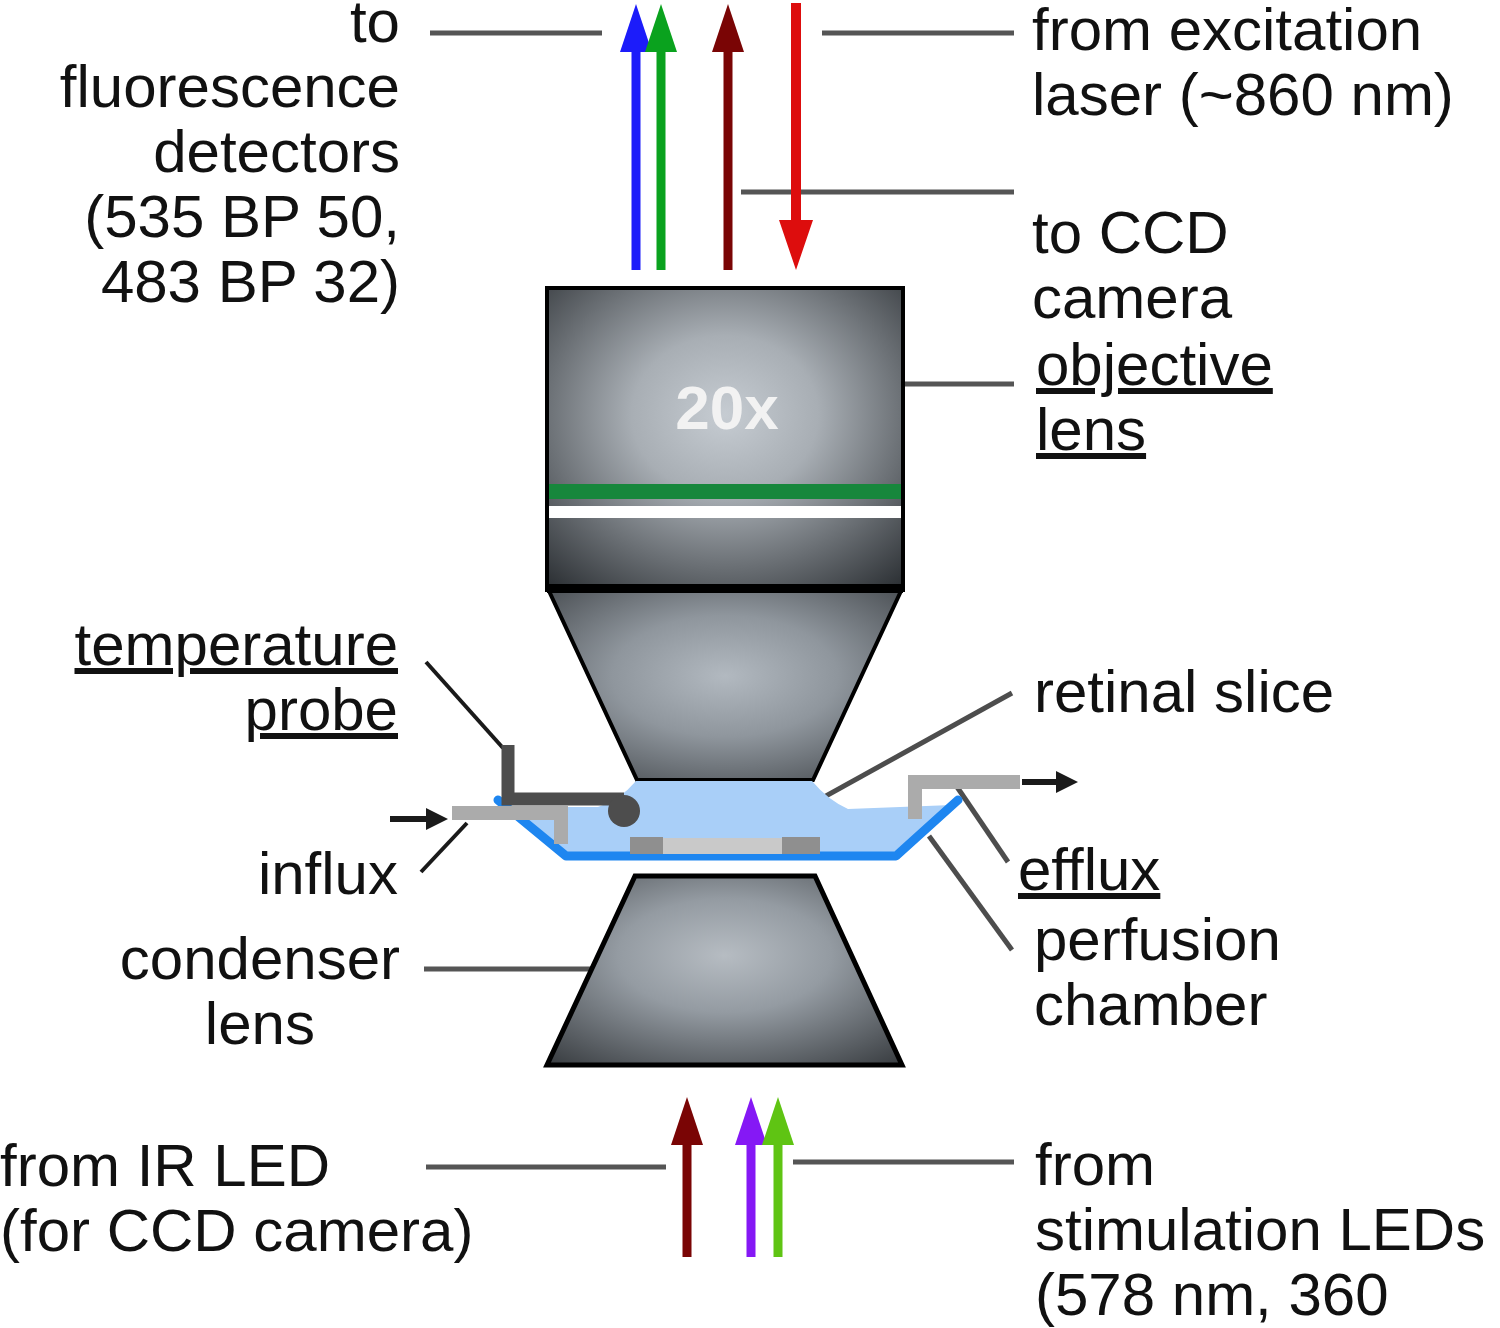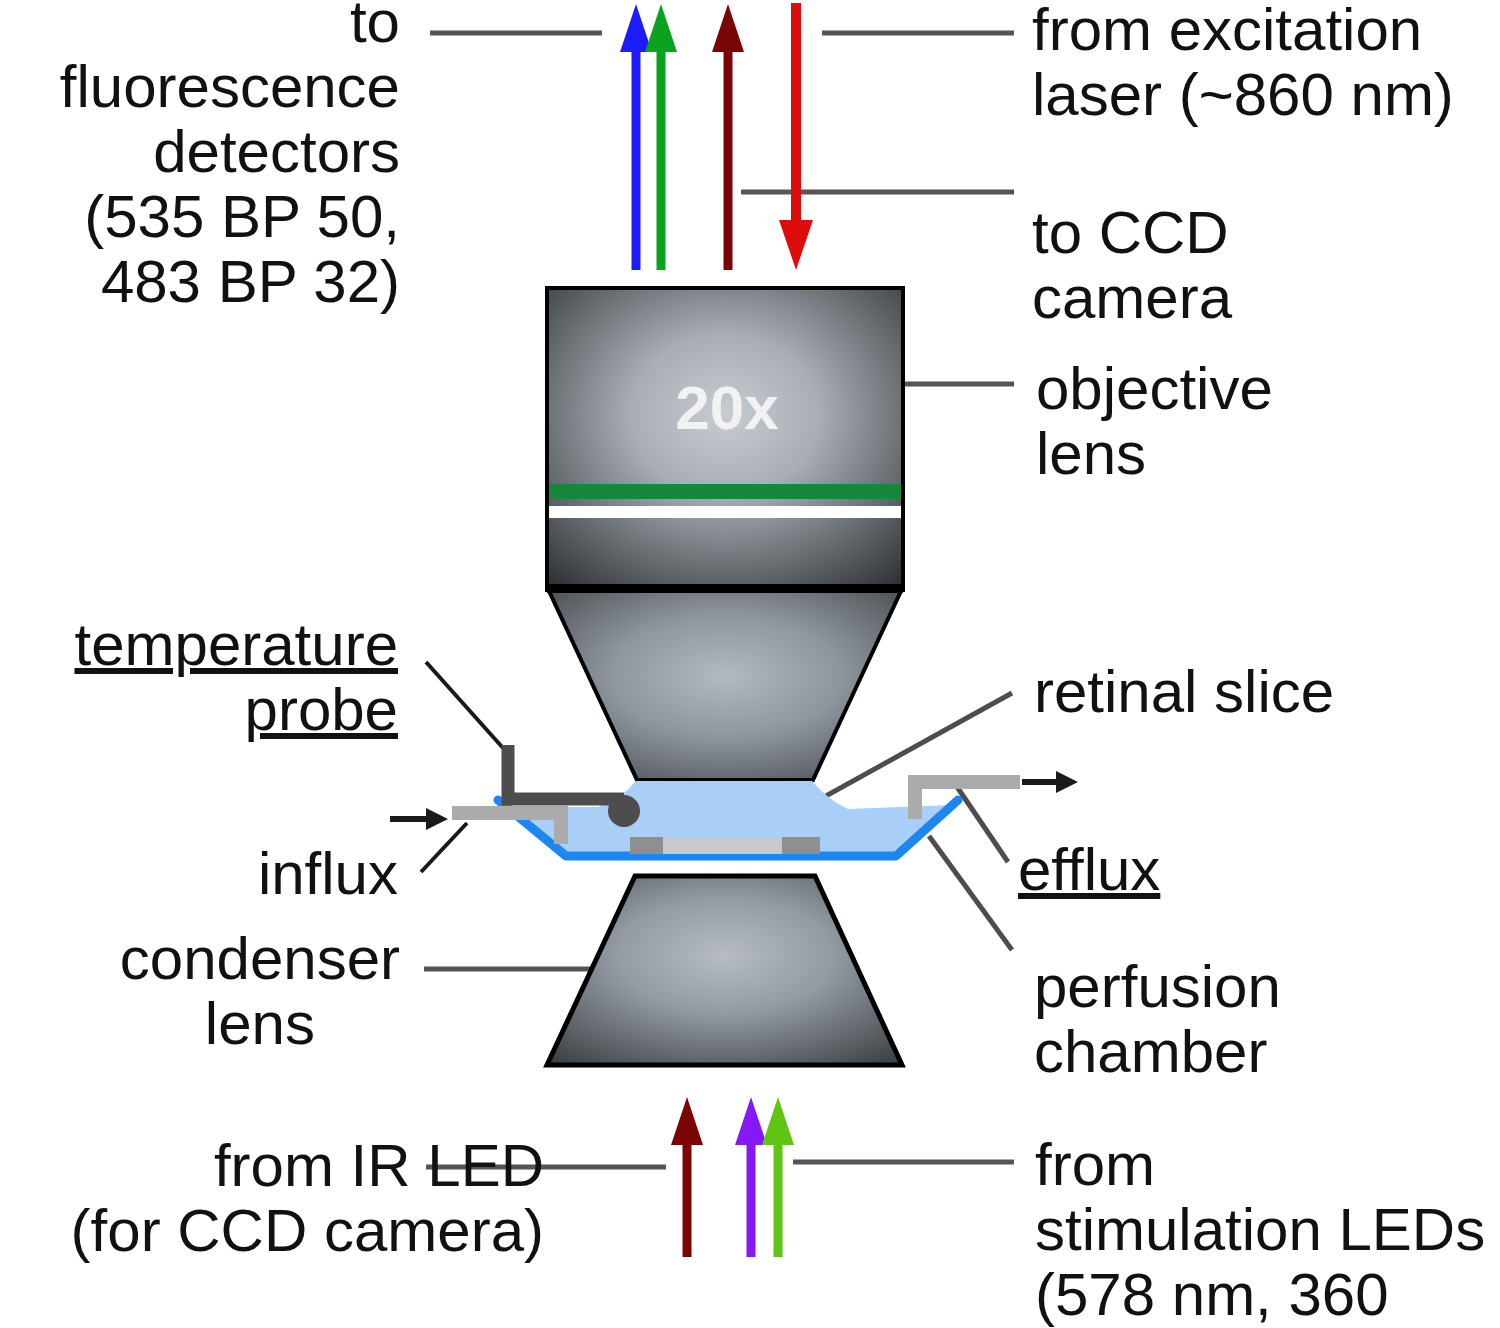--- a/index.html
+++ b/index.html
@@ -2,21 +2,21 @@
 <html><head>
 <meta charset="utf-8">
 <style>
   html,body{margin:0;padding:0;background:#ffffff;}
   #stage{position:relative;width:1500px;height:1328px;background:#ffffff;overflow:hidden;
          font-family:"Liberation Sans",sans-serif;}
   #stage svg{position:absolute;left:0;top:0;}
   .lbl{position:absolute;font-size:60px;line-height:65px;color:#111111;
        white-space:pre-line;font-family:"Liberation Sans",sans-serif;}
   .r{text-align:right;}
-  .c{text-align:right;padding-left:44px;}
+  .c{text-align:left;}
 </style>
 </head>
 <body>
 
 <div id="stage">
 
   <svg width="1500" height="1328" viewBox="0 0 1500 1328">
     <defs>
       <radialGradient id="gBody" cx="0.5" cy="0.42" r="0.75">
         <stop offset="0%" stop-color="#c6ccd2"></stop>
@@ -88,33 +88,33 @@
 detectors
 (535 BP 50,
 483 BP 32)</div>
 
   <div class="lbl" style="left:1032px; top:-3px;">from excitation
 laser (~860 nm)</div>
 
   <div class="lbl" style="left:1032px; top:160px;margin-top:40px;">to CCD
 camera</div>
 
-  <div class="lbl" style="left:1036px; top:356px;">objective
+  <div class="lbl" style="left:1036px; top:332px;text-decoration:underline;">objective
 lens</div>
 
   <div class="lbl r" style="right:1102px; top:612px;text-decoration:underline;">temperature
 probe</div>
 
   <div class="lbl" style="left:1034px; top:659px;">retinal slice</div>
 
   <div class="lbl r" style="right:1102px; top:841px;">influx</div>
 
   <div class="lbl" style="left:1018px; top:837px;text-decoration:underline;">efflux</div>
 
-  <div class="lbl" style="left:1034px; top:907px;margin-top:47px;">perfusion
+  <div class="lbl" style="left:1034px; top:907px;">perfusion
 chamber</div>
 
   <div class="lbl r" style="right:1100px; top:926px;text-align:center;">condenser
 lens</div>
 
   <div class="lbl c" style="left:0px; width:500px; top:1133px;">from IR LED
 (for CCD camera)</div>
 
   <div class="lbl" style="left:1035px; top:1132px;">from
 stimulation LEDs

